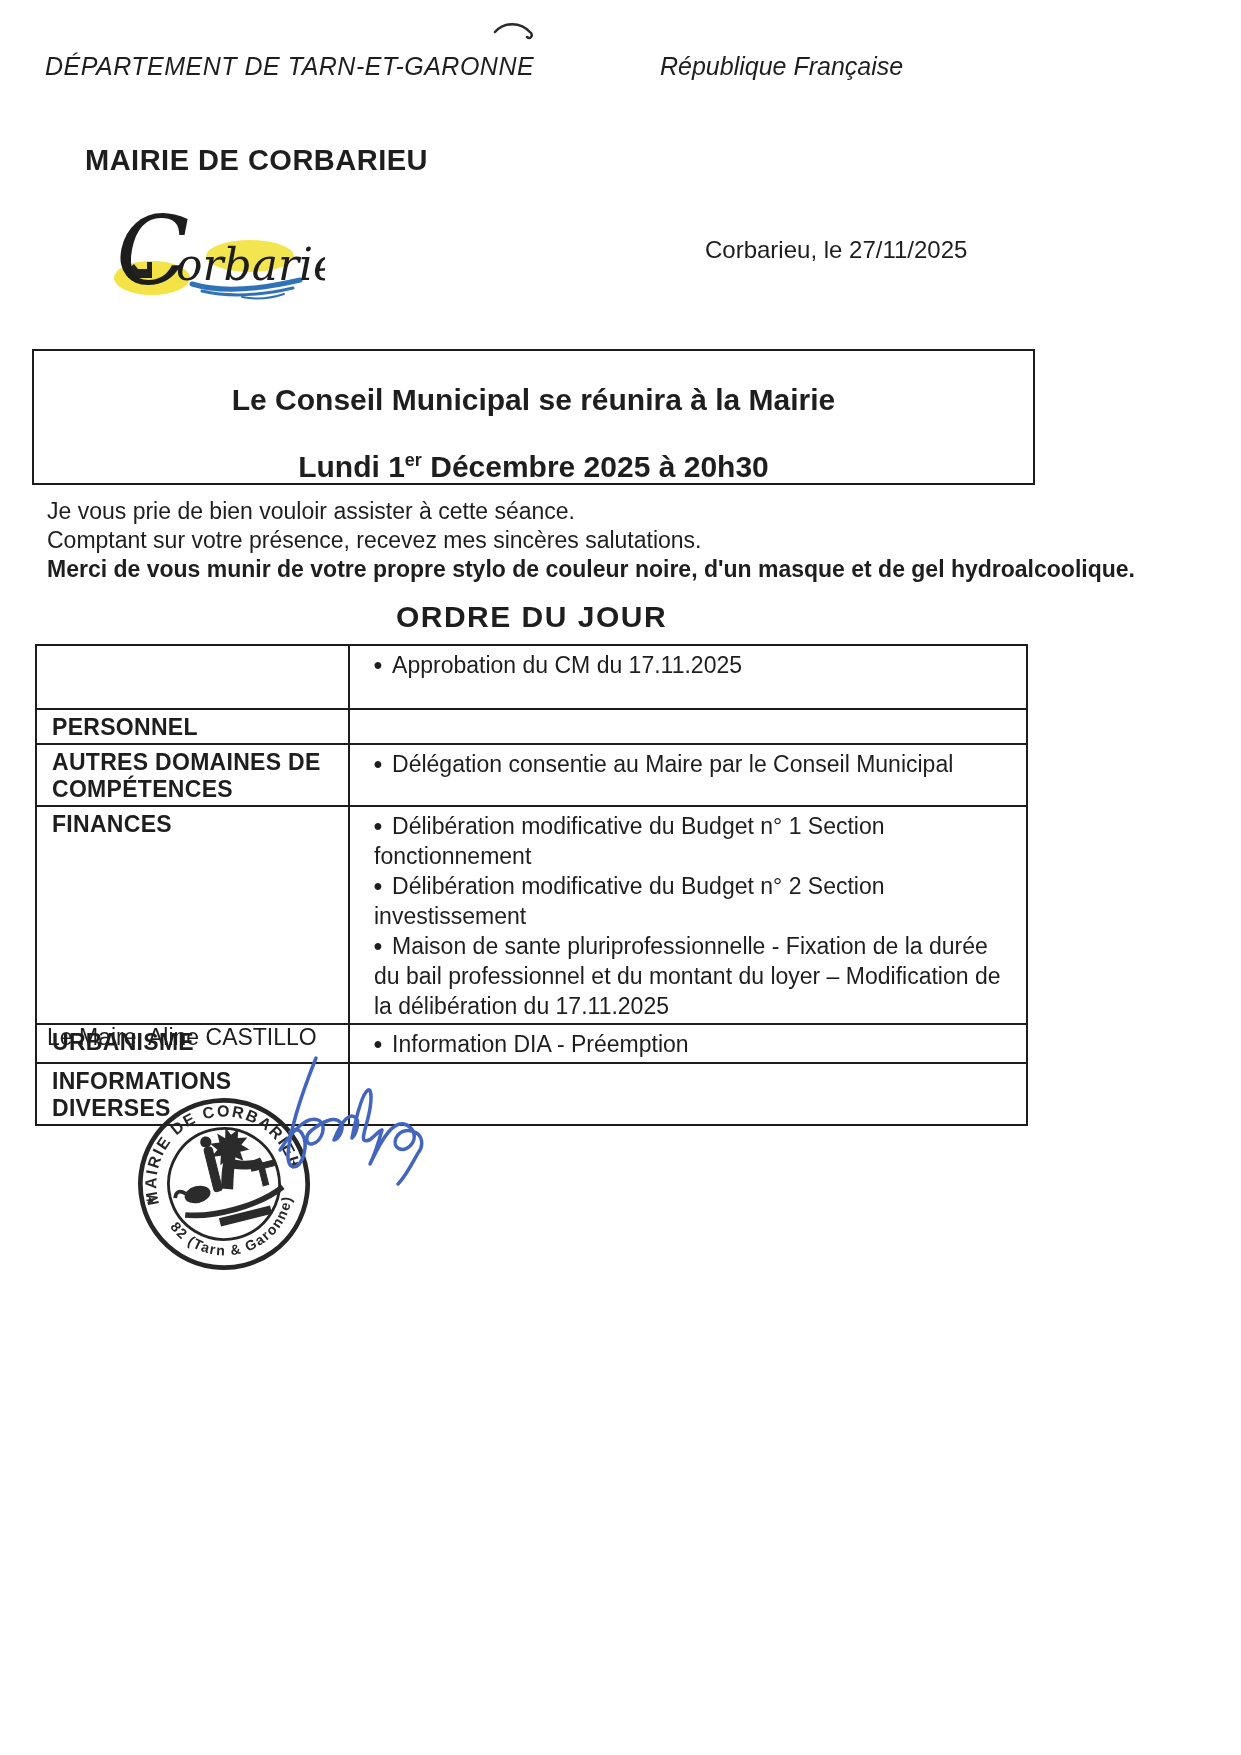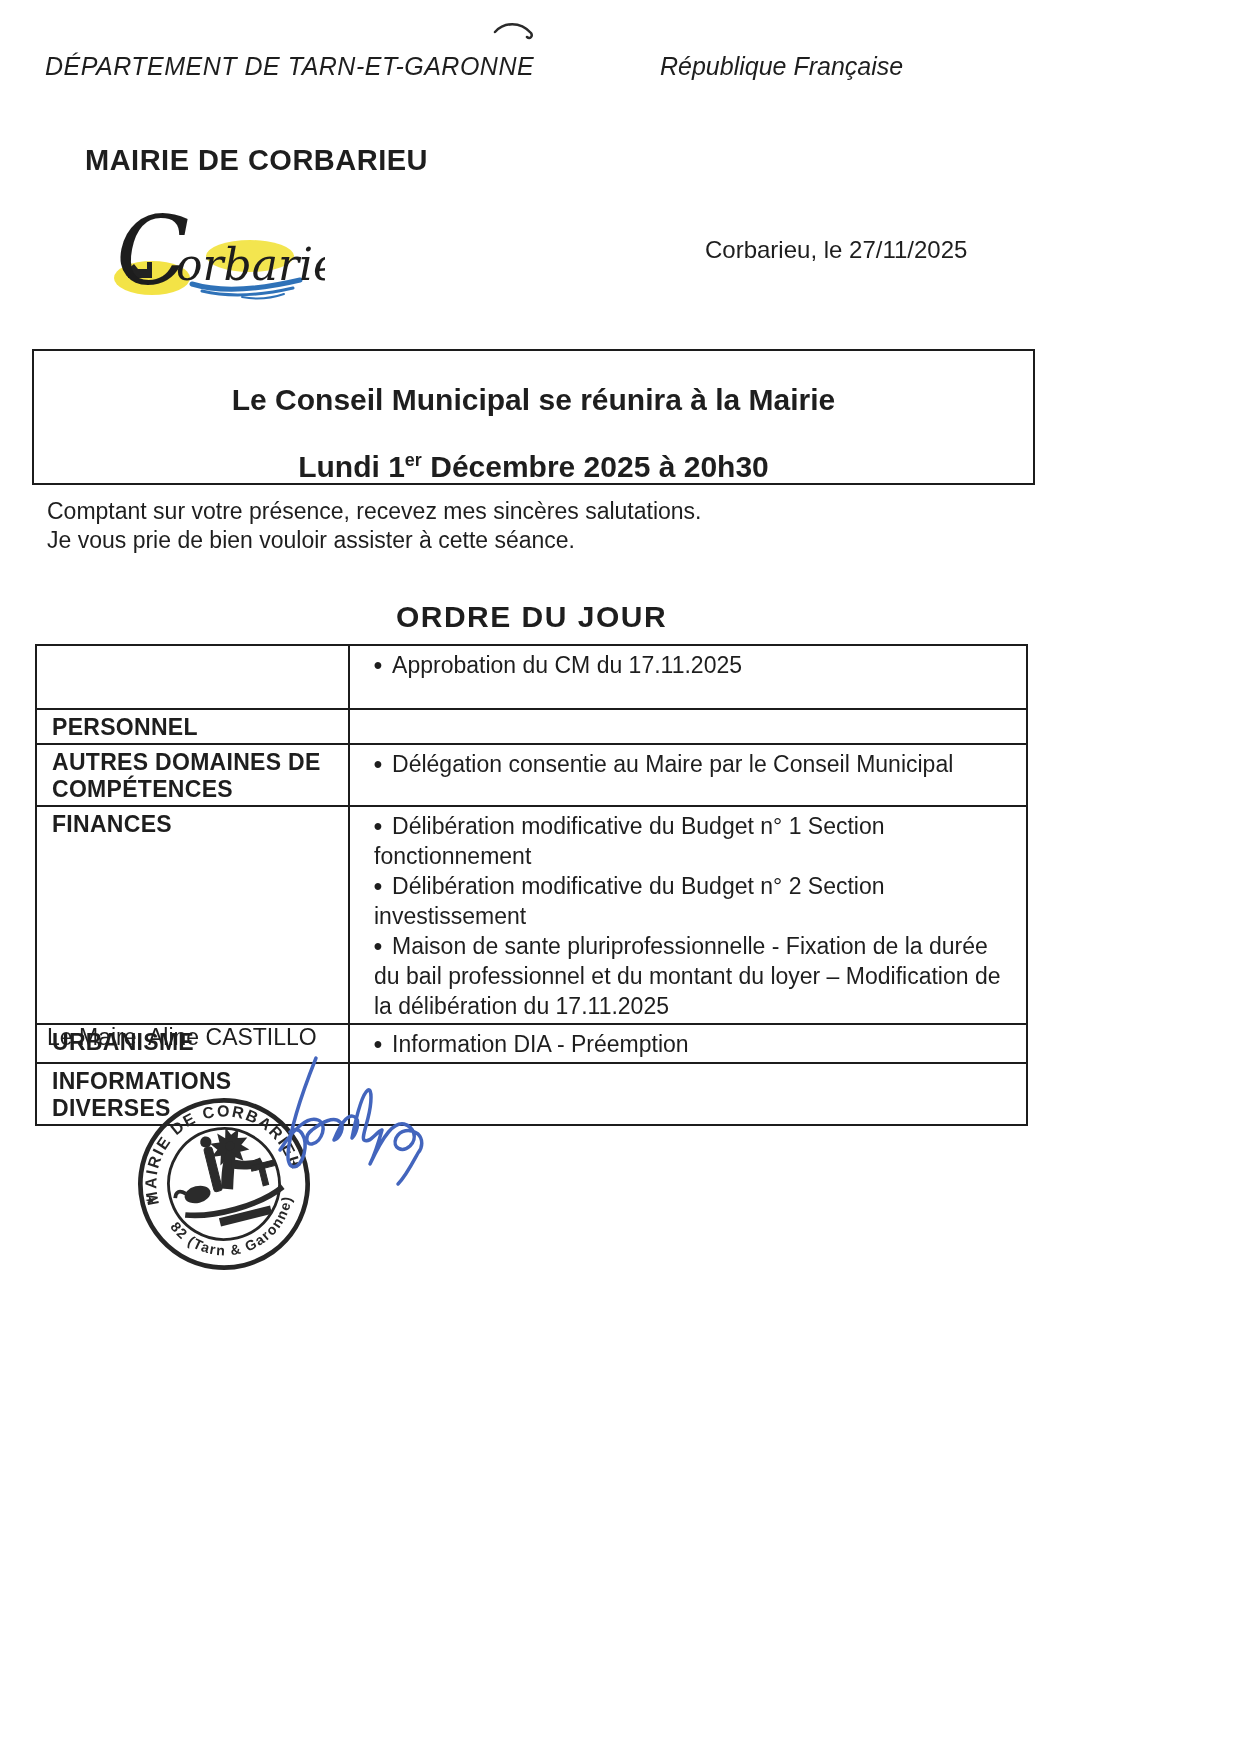--- a/index.html
+++ b/index.html
@@ -72,22 +72,23 @@
   </svg>
 
   <div class="dateline">Corbarieu, le 27/11/2025</div>
 
   <div class="title-box">
     <div class="l1">Le Conseil Municipal se réunira à la Mairie</div>
     <div class="l2"><span>Lundi 1</span><sup>er</sup><span> Décembre 2025 à 20h30</span></div>
   </div>
 
   <div class="intro">
+    <div>Je vous prie de bien vouloir assister à cette séance.</div>
     <div>Comptant sur votre présence, recevez mes sincères salutations.</div>
-    <div>Je vous prie de bien vouloir assister à cette séance.</div>
+    <div class="bold">Merci de vous munir de votre propre stylo de couleur noire, d'un masque et de gel hydroalcoolique.</div>
   </div>
 
   <div class="agenda-heading">ORDRE DU JOUR</div>
 
   <table class="agenda">
     <tbody>
         <tr class="r1">
       <td class="lbl"></td>
       <td class="itms">
         <div><span class="bullet">•</span><span>Approbation du CM du 17.11.2025</span></div>

